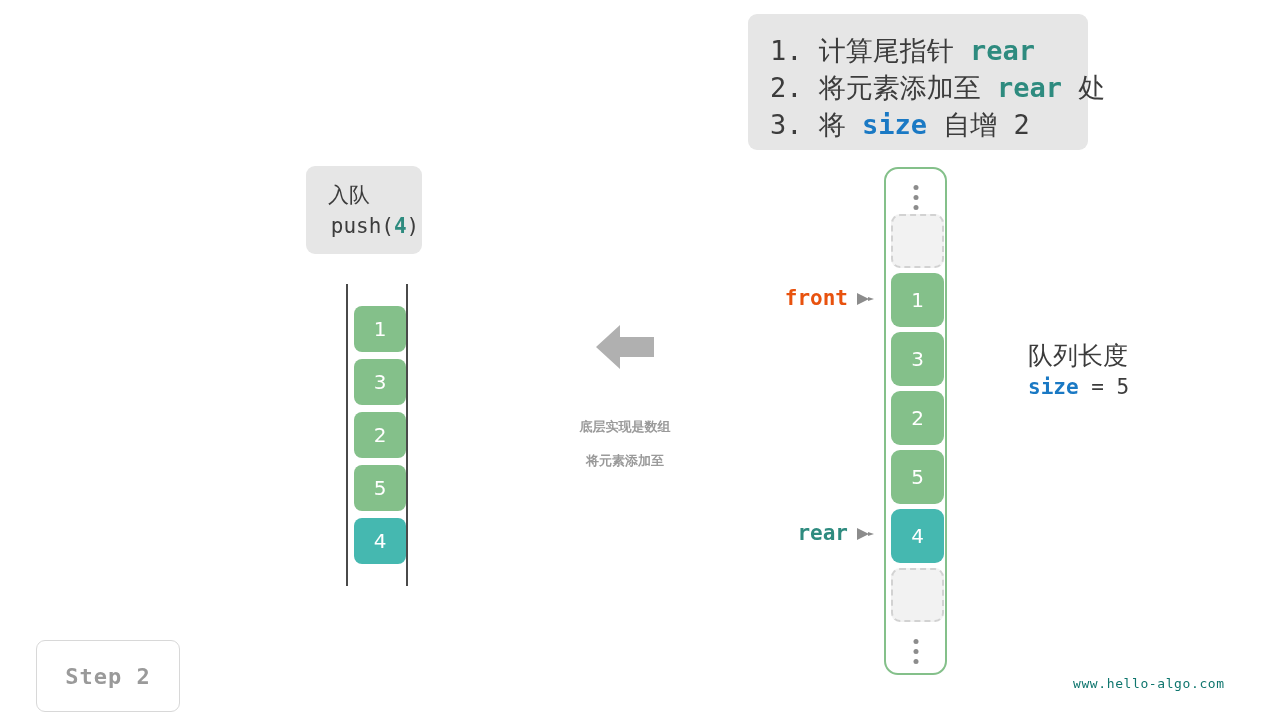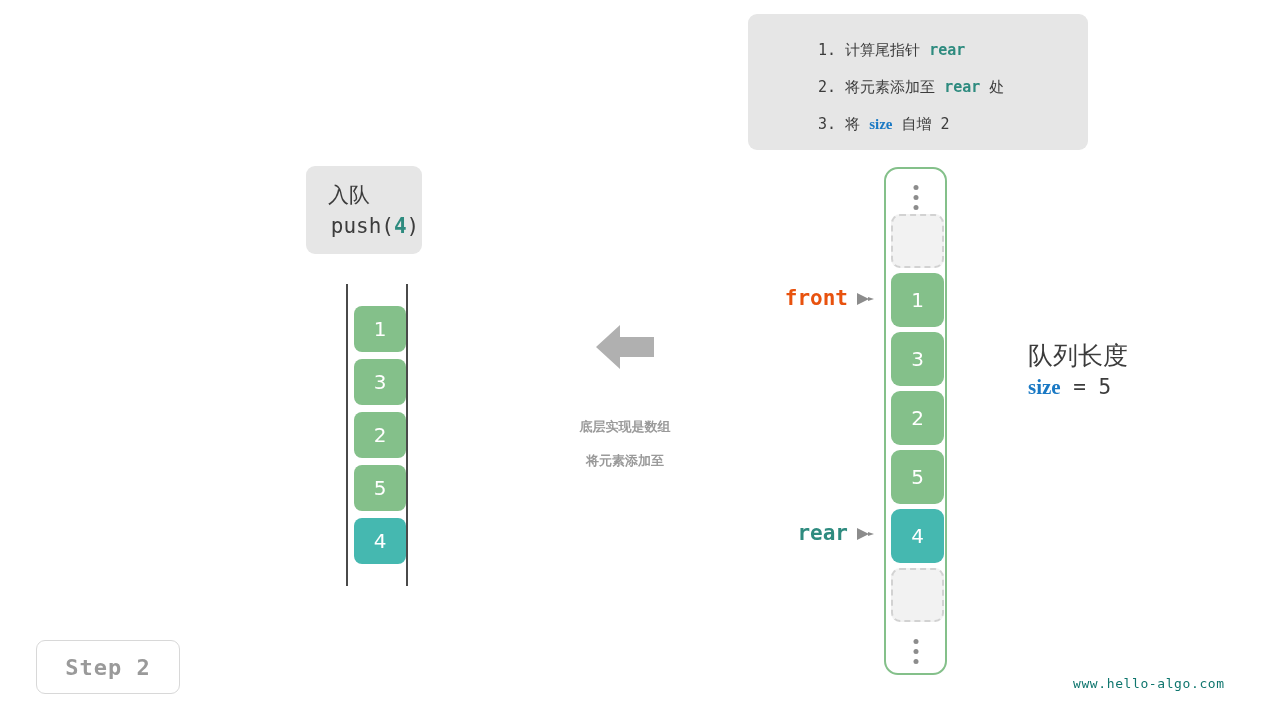--- a/index.html
+++ b/index.html
@@ -24,29 +24,28 @@
     top: 14px;
     width: 340px;
     height: 136px;
     background: #e6e6e6;
     border-radius: 9px;
     box-sizing: border-box;
     padding: 18px 0 0 22px;
   }
   .instr-line {
     font-family: "DejaVu Sans Mono", "Liberation Mono", monospace;
-    font-size: 15px;
+    font-size: 27px;
     line-height: 37px;
     color: #3c3c3c;
     white-space: pre;
     letter-spacing: 0px;
-    margin-left: 48px;
   }
   .kw-teal  { color: #2e8b7f; font-weight: bold; }
-  .kw-blue  { color: #1a79c4; font-weight: bold; font-family: Liberation Serif, serif; }
+  .kw-blue  { color: #1a79c4; font-weight: bold; }
 
   
   #push-callout {
     left: 306px;
     top: 166px;
     width: 116px;
     height: 88px;
     background: #e6e6e6;
     border-radius: 9px;
     box-sizing: border-box;
@@ -184,21 +183,21 @@
     line-height: 33px;
     color: #3c3c3c;
     white-space: pre;
   }
 
   
   #step-badge {
     left: 36px;
     top: 640px;
     width: 144px;
-    height: 54px;
+    height: 72px;
     border: 1px solid #d8d8d8;
     border-radius: 9px;
     background: #ffffff;
     box-sizing: border-box;
     display: flex;
     align-items: center;
     justify-content: center;
   }
   #step-badge .txt {
     font-family: "DejaVu Sans Mono", "Liberation Mono", monospace;

